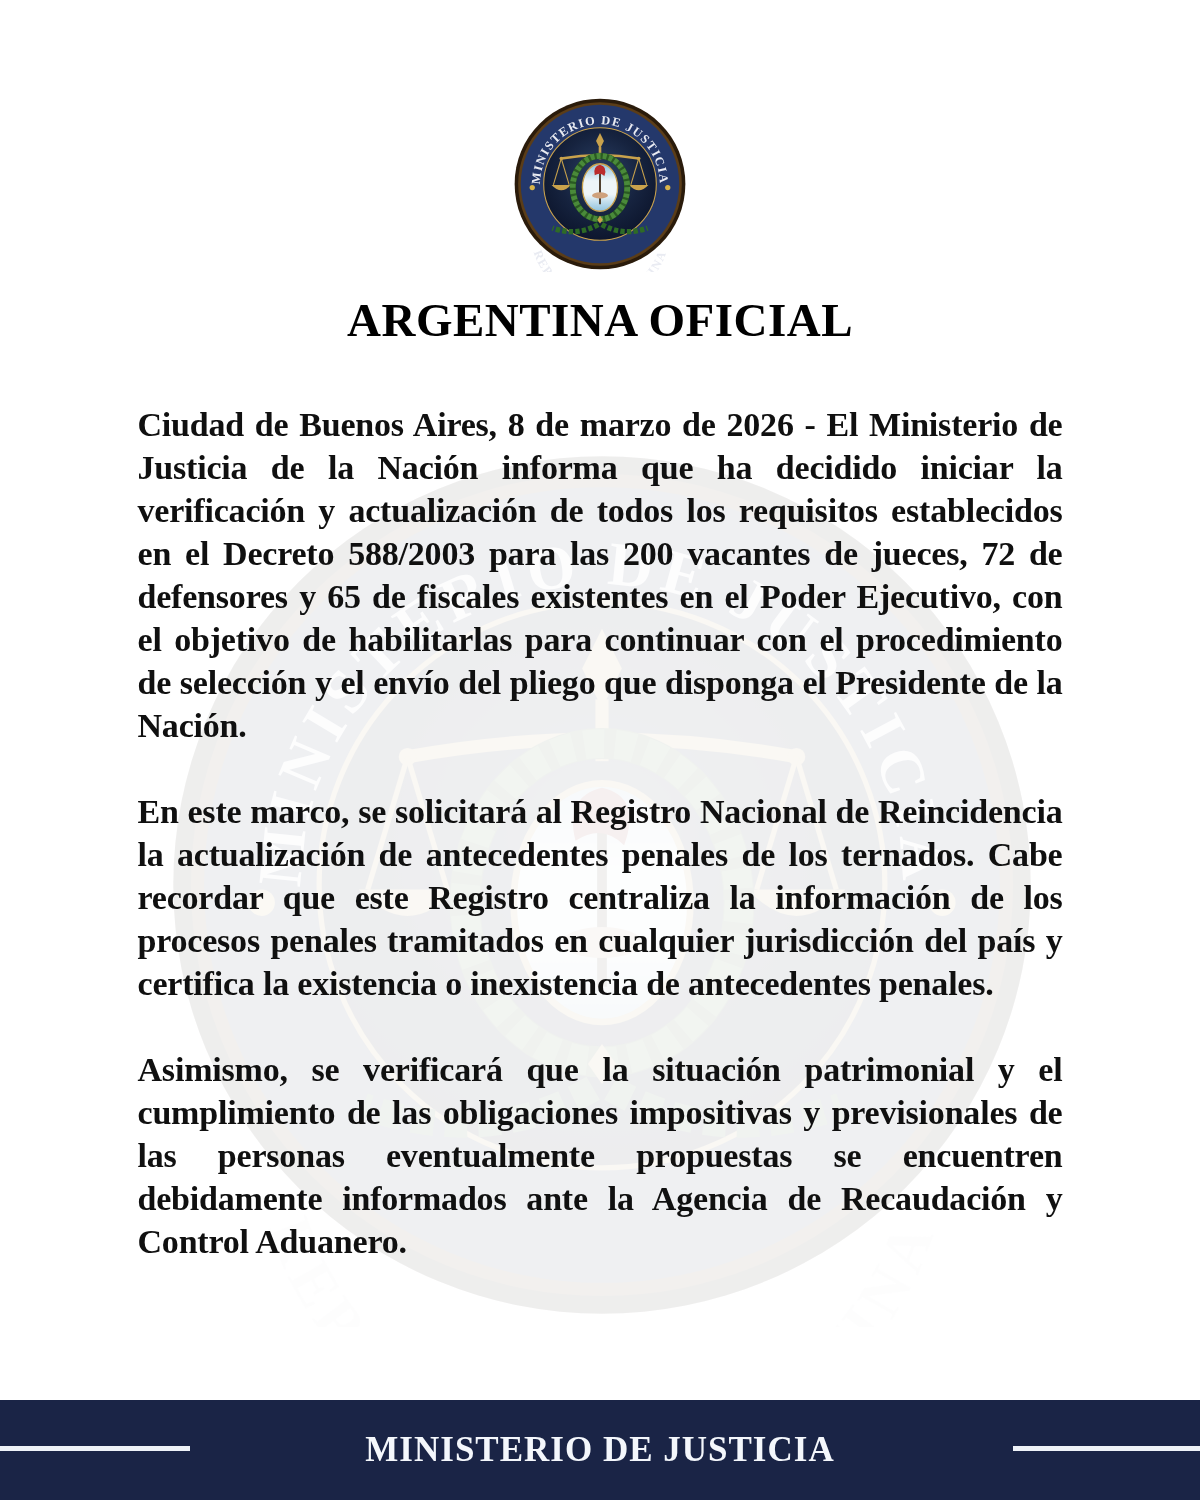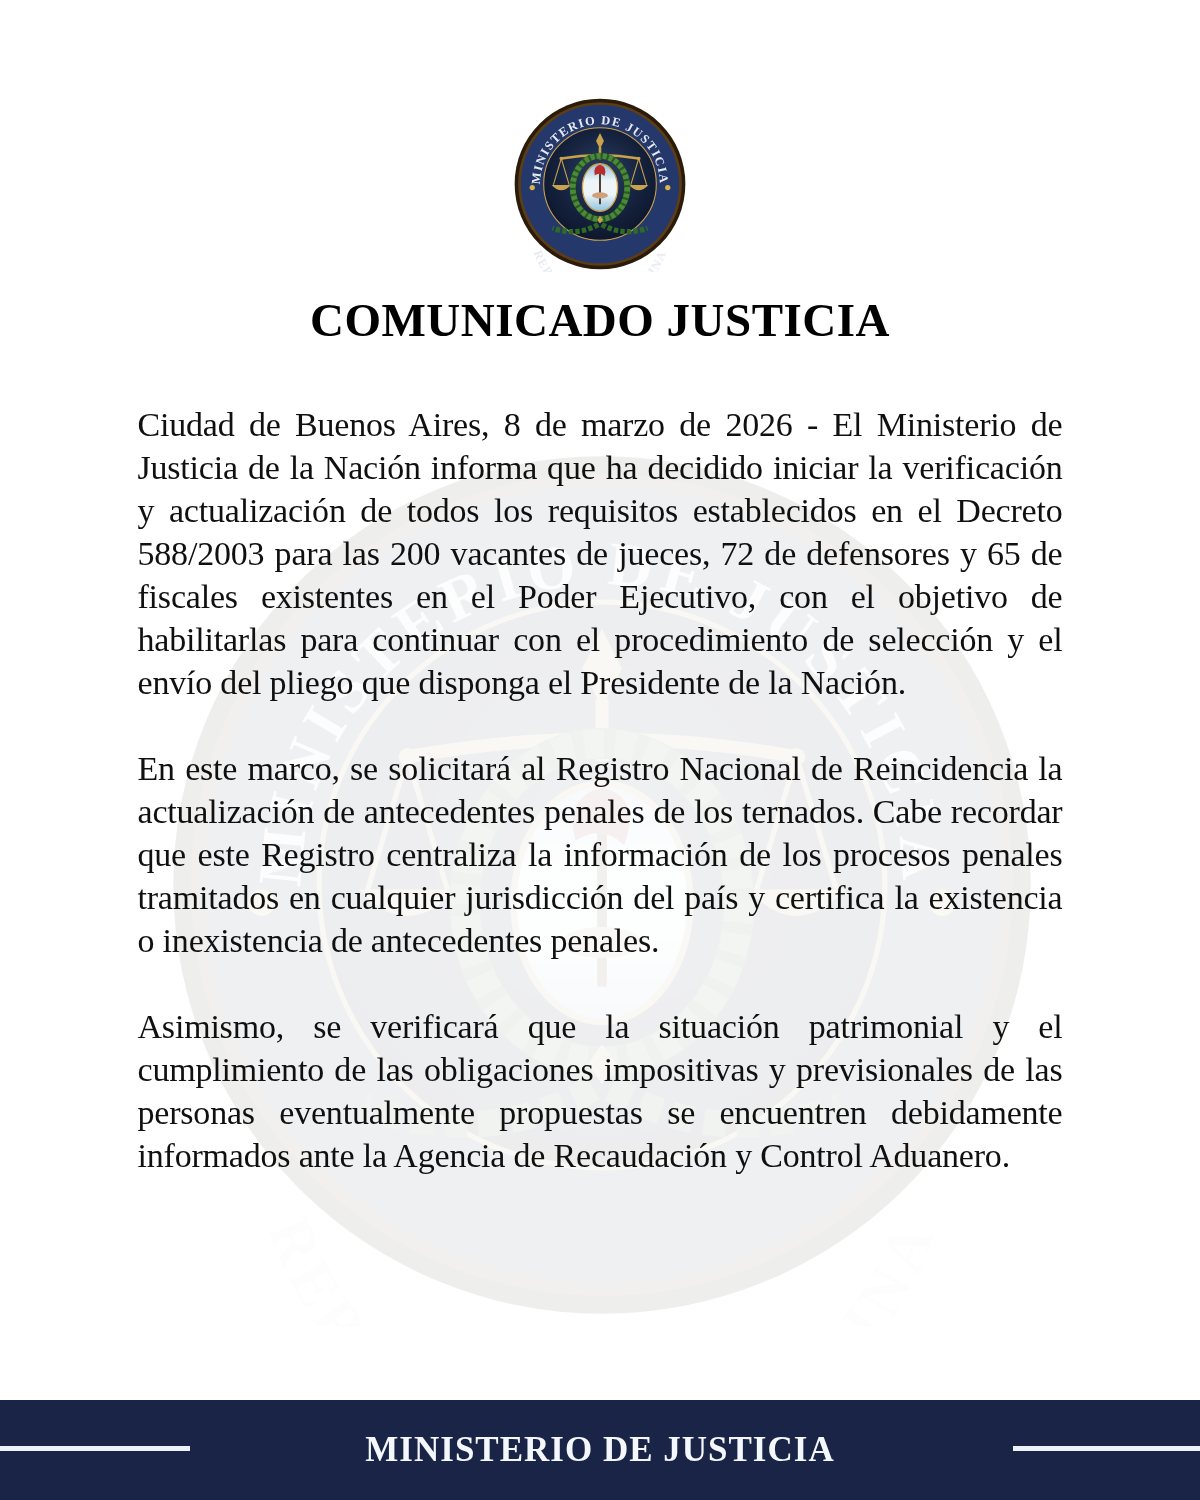--- a/index.html
+++ b/index.html
@@ -30,21 +30,21 @@
     letter-spacing:0.5px;
     text-align:center;
   }
   .content{
     width:925px;
     margin:58px auto 0 auto;
   }
   .content p{
     margin:0 0 43px 0;
     font-size:34px;line-height:43px;
-    font-weight:400;
+    font-weight:700;
     color:#101010;
     letter-spacing:-0.2px;
     text-align:justify;
   }
   .content p:last-child{margin-bottom:16px;}
   .footer{
     position:absolute;left:0;bottom:0;z-index:1;
     width:1200px;height:100px;
     background:var(--footer_navy,#1a2446);
   }
@@ -125,21 +125,21 @@
           <g>
             <ellipse cx="0" cy="4" rx="20" ry="27" fill="url(#flag-grad)" stroke="#caa24c" stroke-width="1.5"></ellipse>
             <line x1="0" y1="-12" x2="0" y2="23" stroke="#4a3a28" stroke-width="2.2"></line>
             <path d="M-6,-10 Q-8.5,-20 0,-22 Q9,-20 5,-9 Q0,-14 -6,-10 Z" fill="#bb2b2b"></path>
             <ellipse cx="0" cy="13" rx="9" ry="3.5" fill="#cfa17c"></ellipse>
             <path d="M0,36 l3.2,4.5 l-3.2,4.5 l-3.2,-4.5 Z" fill="#c9a24c"></path>
           </g>
         </g>
       </svg>
 
-      <h1 class="title">COMUNICADO JUSTICIA</h1>
+      <h1 class="title">ARGENTINA OFICIAL</h1>
     </header>
 
     <main class="content">
       <p>Ciudad de Buenos Aires, 8 de marzo de 2026 - El Ministerio de Justicia de la Nación informa que ha decidido iniciar la verificación y actualización de todos los requisitos establecidos en el Decreto 588/2003 para las 200 vacantes de jueces, 72 de defensores y 65 de fiscales existentes en el Poder Ejecutivo, con el objetivo de habilitarlas para continuar con el procedimiento de selección y el envío del pliego que disponga el Presidente de la Nación.</p>
       <p>En este marco, se solicitará al Registro Nacional de Reincidencia la actualización de antecedentes penales de los ternados. Cabe recordar que este Registro centraliza la información de los procesos penales tramitados en cualquier jurisdicción del país y certifica la existencia o inexistencia de antecedentes penales.</p>
       <p>Asimismo, se verificará que la situación patrimonial y el cumplimiento de las obligaciones impositivas y previsionales de las personas eventualmente propuestas se encuentren debidamente informados ante la Agencia de Recaudación y Control Aduanero.</p>
     </main>
   </div>
 
   <footer class="footer">

